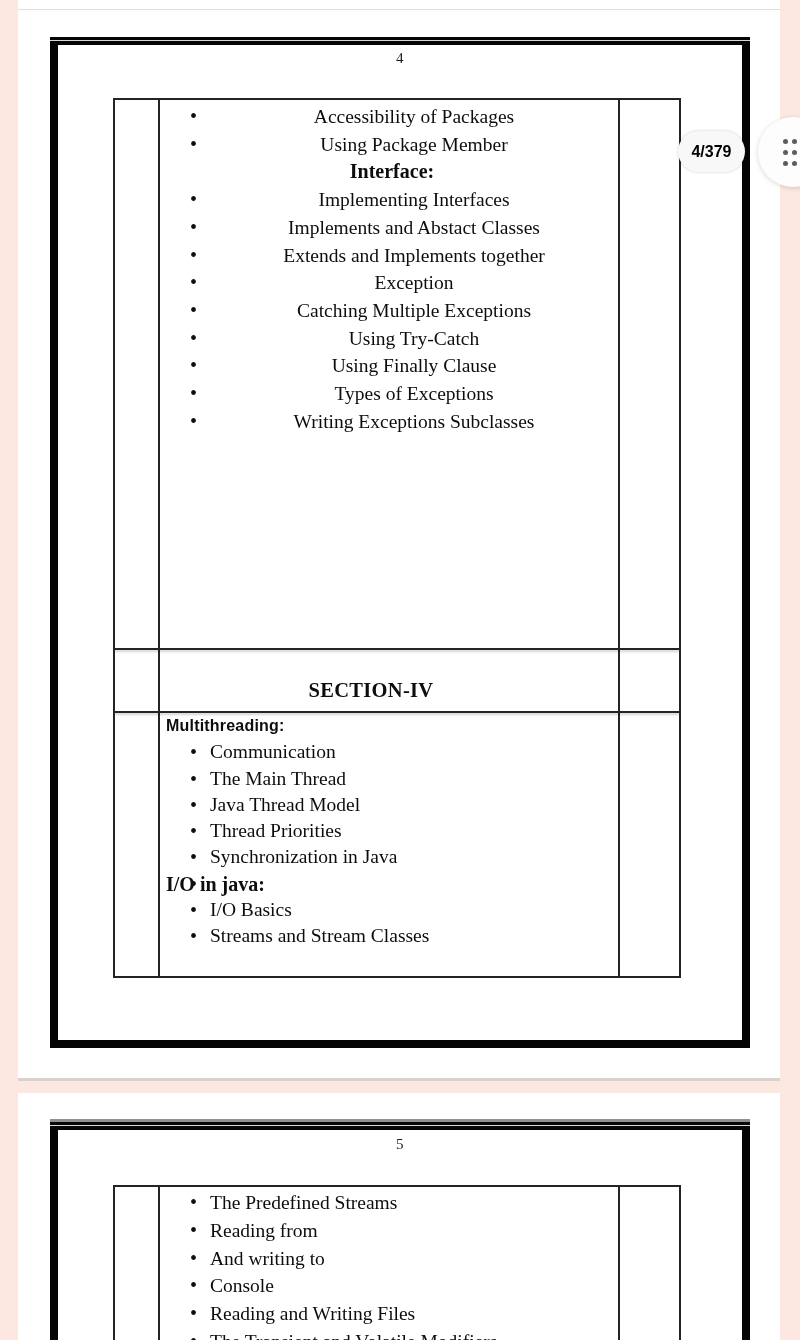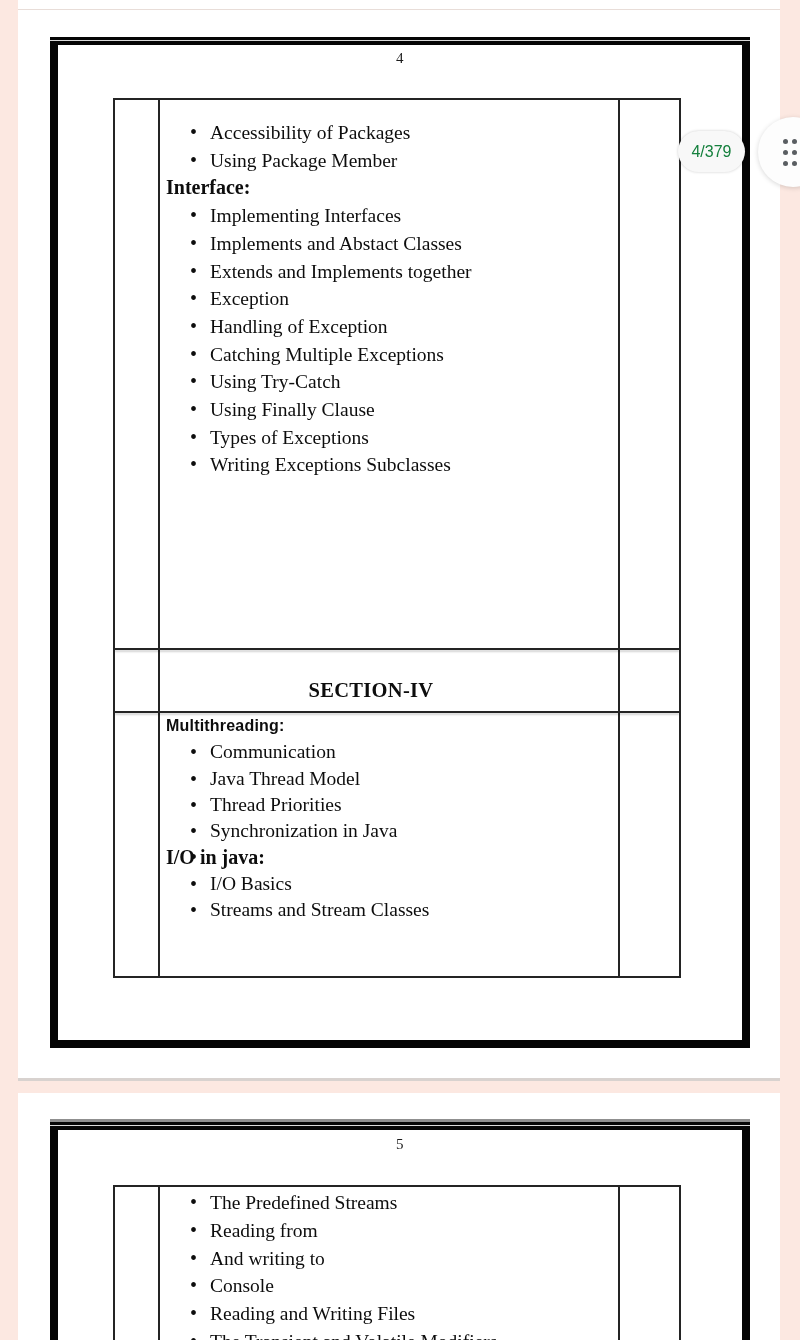--- a/index.html
+++ b/index.html
@@ -49,21 +49,21 @@
     background:#fff; overflow:hidden;
   }
   .t4 { top:88px; height:880px; }
   .t5 { top:92px; height:260px; }
   .vline { position:absolute; top:0; bottom:0; width:2px; background:#242424; }
   .v1 { left:43px; } .v2 { left:503px; }
   .hline { position:absolute; left:0; right:0; height:2px; background:#242424; box-shadow:0 2px 2px rgba(0,0,0,.18); }
   .h1 { top:548px; } .h2 { top:611px; }
   
   .cell-content { position:absolute; left:45px; width:458px; font-size:19.5px; }
-  .c-row1 { top:0;    padding:19px 0 0 6px; box-sizing:border-box; }
+  .c-row1 { top:0;    padding:3px 0 0 6px; box-sizing:border-box;text-align:center; }
   .c-row3 { top:613px; padding:0 0 0 6px;  box-sizing:border-box; }
   .c-p5   { top:0;    padding:2px 0 0 6px; box-sizing:border-box; }
   .c-row2 {
     top:550px; height:71px; display:flex; align-items:center; justify-content:center;
     box-sizing:border-box; padding:10px 36px 0 0;
     font-weight:bold; font-size:20.5px; letter-spacing:.3px;
   }
   .line { position:relative; line-height:27.7px; }
   .c-row3 .line { line-height:26.3px; }
   .c-p5 .line { line-height:27.8px; }
@@ -75,22 +75,23 @@
   .line.heading-sans {
     font-weight:bold; font-size:16px;
     font-family:"Liberation Sans", sans-serif; letter-spacing:.2px;
   }
   
   .pill {
     position:absolute; left:678px; top:131px; width:67px; height:41px;
     border-radius:21px; background:#f8f8f8;
     box-shadow:0 0 3px rgba(0,0,0,.20);
     display:flex; align-items:center; justify-content:center;
-    font-family:"Liberation Sans", sans-serif; font-size:16px; color:#15803d;
+    font-family:"Liberation Sans", sans-serif; font-size:16px; color:#000000;
     z-index:30;
+    font-weight:bold;
   }
   .handle {
     position:absolute; left:758px; top:117px; width:70px; height:70px;
     border-radius:50%; background:#fdfdfd;
     box-shadow:0 1px 5px rgba(0,0,0,.16);
     z-index:30;
   }
   .dots {
     position:absolute; left:25px; top:22px;
     display:grid; grid-template-columns:repeat(2,5px); grid-template-rows:repeat(3,5px);
@@ -138,24 +139,20 @@
         <div class="line bullet">
           <span class="dot"></span>
           <span class="txt">Extends and Implements together</span>
         </div>
         <div class="line bullet">
           <span class="dot"></span>
           <span class="txt">Exception</span>
         </div>
         <div class="line bullet">
           <span class="dot"></span>
-          <span class="txt">Handling of Exception</span>
-        </div>
-        <div class="line bullet">
-          <span class="dot"></span>
           <span class="txt">Catching Multiple Exceptions</span>
         </div>
         <div class="line bullet">
           <span class="dot"></span>
           <span class="txt">Using Try-Catch</span>
         </div>
         <div class="line bullet">
           <span class="dot"></span>
           <span class="txt">Using Finally Clause</span>
         </div>
@@ -173,20 +170,24 @@
 
     <div class="cell-content c-row3">
 
     <div class="line heading-sans">
           
           <span class="txt">Multithreading:</span>
         </div>
         <div class="line bullet">
           <span class="dot"></span>
           <span class="txt">Communication</span>
+        </div>
+        <div class="line bullet">
+          <span class="dot"></span>
+          <span class="txt">The Main Thread</span>
         </div>
         <div class="line bullet">
           <span class="dot"></span>
           <span class="txt">Java Thread Model</span>
         </div>
         <div class="line bullet">
           <span class="dot"></span>
           <span class="txt">Thread Priorities</span>
         </div>
         <div class="line bullet">

